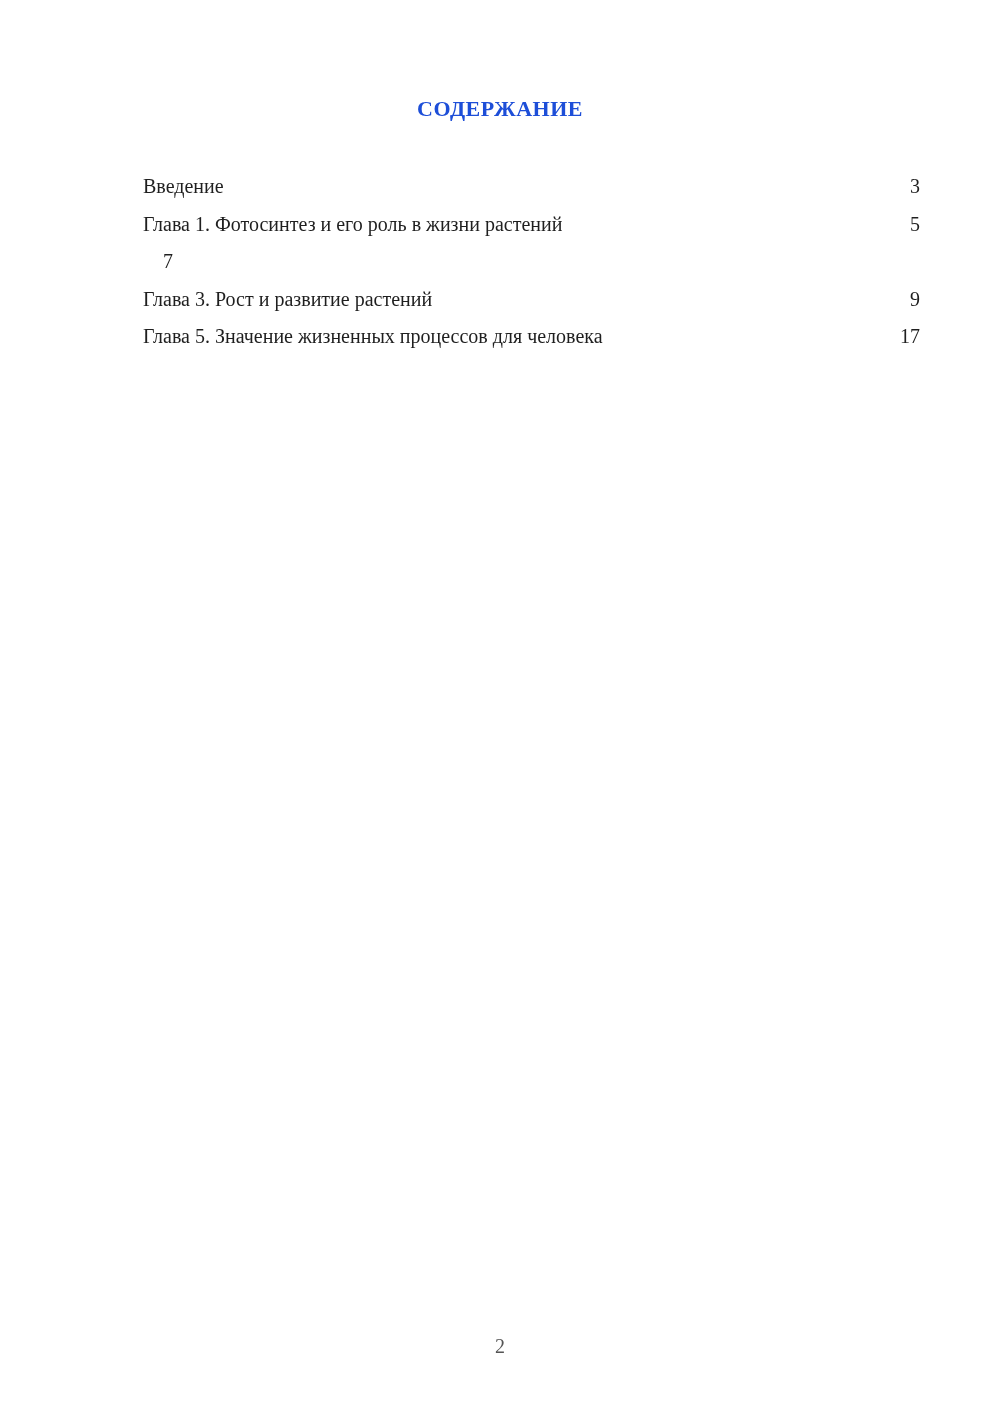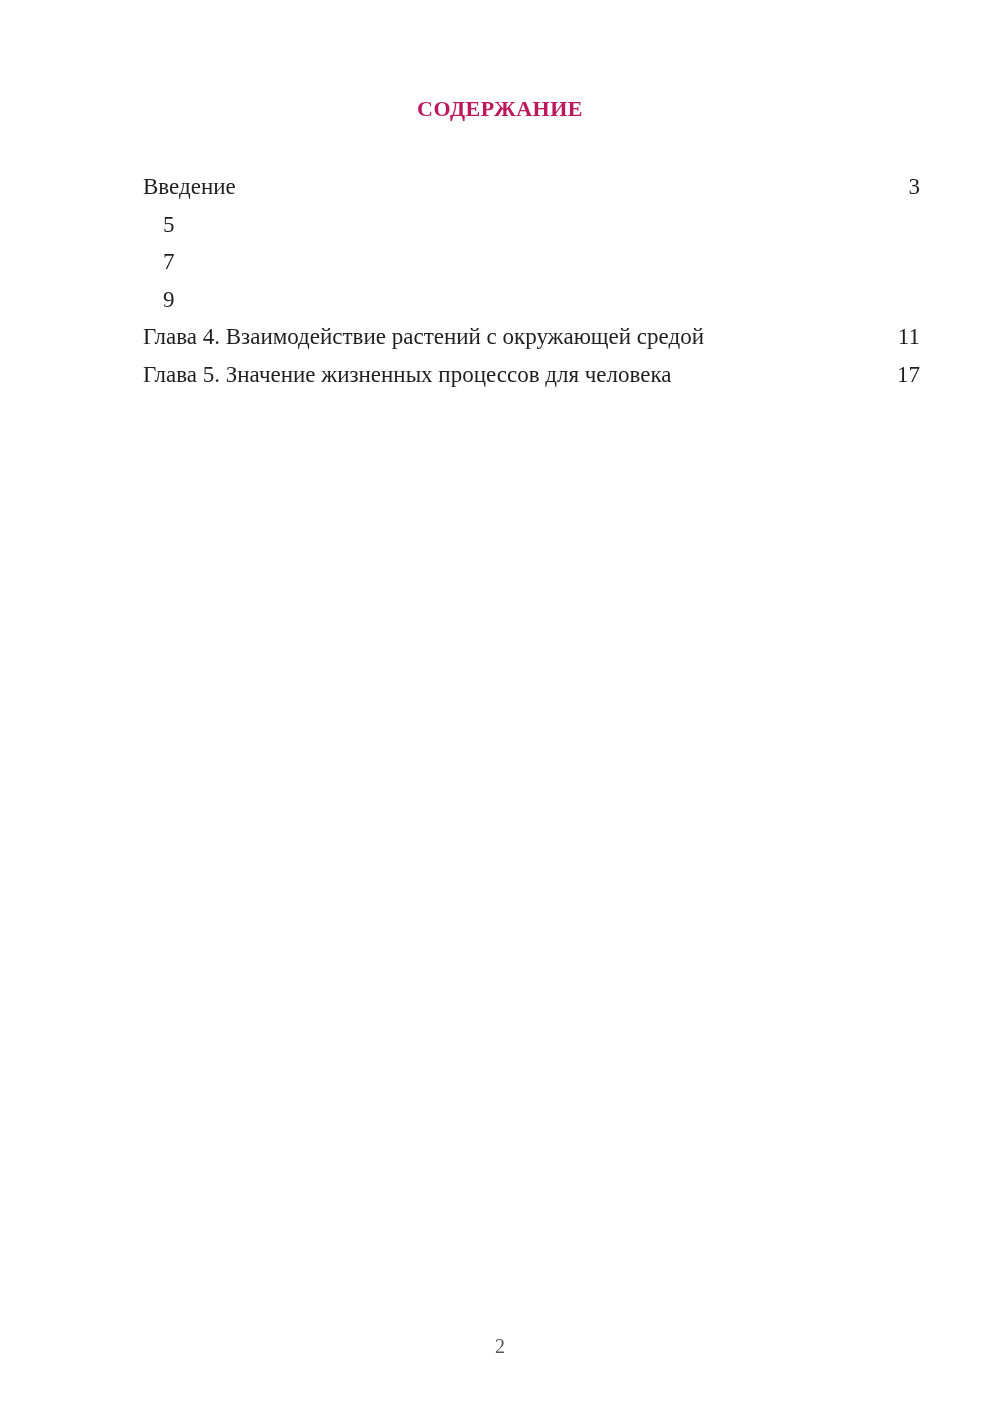--- a/index.html
+++ b/index.html
@@ -20,33 +20,33 @@
   }
   .doc-title {
     position: absolute;
     top: 96px;
     left: 0;
     width: 100%;
     text-align: center;
     font-size: 22px;
     font-weight: bold;
     letter-spacing: 0.5px;
-    color: #be185d;
+    color: #1d4ed8;
   }
   .toc {
     position: absolute;
     top: 168px;
     left: 143px;
     right: 80px;
   }
   .toc-row {
     display: flex;
     justify-content: space-between;
     align-items: baseline;
-    font-size: 23px;
+    font-size: 20px;
     line-height: 37.5px;
     white-space: nowrap;
   }
   .toc-label {
     flex: 0 1 auto;
     overflow: hidden;
     text-align: left;
   }
   .toc-page {
     flex: 0 0 auto;
@@ -70,35 +70,33 @@
 
   <div class="doc-title">СОДЕРЖАНИЕ</div>
 
   <div class="toc">
   <div class="toc-row">
     <span class="toc-label">Введение</span>
     <span class="toc-page">3</span>
   </div>
 
   <div class="toc-row">
+    <span class="toc-label">Глава 1. Фотосинтез и его роль в жизни растений</span>
     <span class="toc-page">5</span>
   </div>
 
   <div class="toc-row">
     <span class="toc-page">7</span>
   </div>
 
   <div class="toc-row">
+    <span class="toc-label">Глава 3. Рост и развитие растений</span>
     <span class="toc-page">9</span>
   </div>
 
-  <div class="toc-row">
-    <span class="toc-label">Глава 4. Взаимодействие растений с окружающей средой</span>
-    <span class="toc-page">11</span>
-  </div>
 
   <div class="toc-row">
     <span class="toc-label">Глава 5. Значение жизненных процессов для человека</span>
     <span class="toc-page">17</span>
   </div>
 
 
 </div>
 
   <div class="footer-page-number">2</div>

